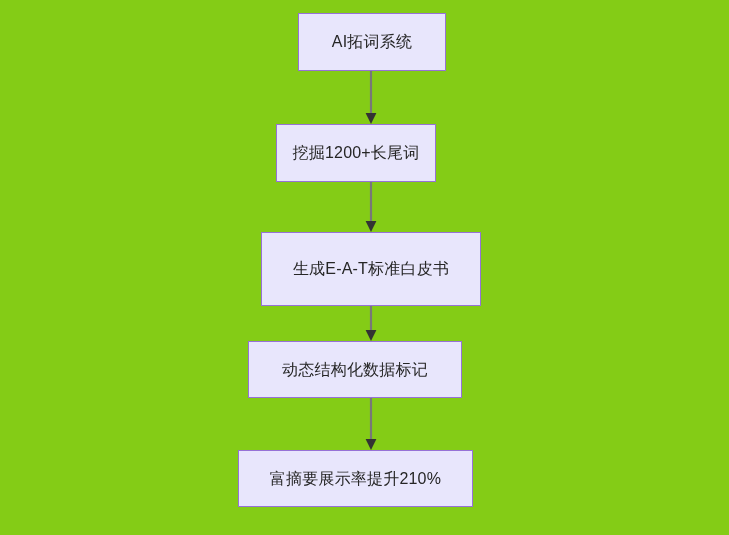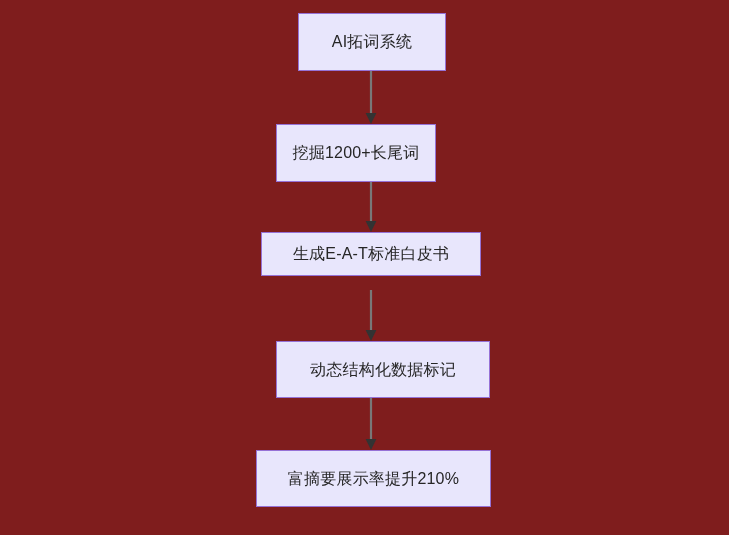--- a/index.html
+++ b/index.html
@@ -42,21 +42,21 @@
     pointer-events: none;
   }
   .edge svg {
     display: block;
     overflow: visible;
   }
 </style>
 </head>
 <body style="background: rgb(248, 248, 248);">
 
-<div id="flowchart-canvas" style="background: #7f1d1d;">
+<div id="flowchart-canvas" style="background: #84cc16;">
 
   <div class="edge" id="edge-1" style="left: 361px; top: 71px;">
     <svg width="20" height="53" viewBox="0 0 20 53">
       <line x1="10" y1="0" x2="10" y2="44" stroke="#787878" stroke-width="2.2"></line>
       <polygon points="10,53 4.6,42 15.4,42" fill="#333333"></polygon>
     </svg>
   </div>
 
   <div class="edge" id="edge-2" style="left: 361px; top: 182px;">
     <svg width="20" height="50" viewBox="0 0 20 50">
@@ -80,25 +80,25 @@
   </div>
 
   <div class="node" id="node-1" style="left: 298px; top: 13px; width: 148px; height: 58px; background: rgb(232, 230, 252); border-color: rgb(150, 114, 214);">
     <span class="node-label" style="color: rgb(38, 38, 38);">AI拓词系统</span>
   </div>
 
   <div class="node" id="node-2" style="left: 276px; top: 124px; width: 160px; height: 58px; background: rgb(232, 230, 252); border-color: rgb(150, 114, 214);">
     <span class="node-label" style="color: rgb(38, 38, 38);">挖掘1200+长尾词</span>
   </div>
 
-  <div class="node" id="node-3" style="left: 261px; top: 232px; width: 220px; height: 44px; background: rgb(232, 230, 252); border-color: rgb(150, 114, 214);">
+  <div class="node" id="node-3" style="left: 261px; top: 232px; width: 220px; height: 74px; background: rgb(232, 230, 252); border-color: rgb(150, 114, 214);">
     <span class="node-label" style="color: rgb(38, 38, 38);">生成E-A-T标准白皮书</span>
   </div>
 
-  <div class="node" id="node-4" style="left: 276px; top: 341px; width: 214px; height: 57px; background: rgb(232, 230, 252); border-color: rgb(150, 114, 214);">
+  <div class="node" id="node-4" style="left: 248px; top: 341px; width: 214px; height: 57px; background: rgb(232, 230, 252); border-color: rgb(150, 114, 214);">
     <span class="node-label" style="color: rgb(38, 38, 38);">动态结构化数据标记</span>
   </div>
 
-  <div class="node" id="node-5" style="left: 256px; top: 450px; width: 235px; height: 57px; background: rgb(232, 230, 252); border-color: rgb(150, 114, 214);">
+  <div class="node" id="node-5" style="left: 238px; top: 450px; width: 235px; height: 57px; background: rgb(232, 230, 252); border-color: rgb(150, 114, 214);">
     <span class="node-label" style="color: rgb(38, 38, 38);">富摘要展示率提升210%</span>
   </div>
 
 </div>
 
 </body></html>

